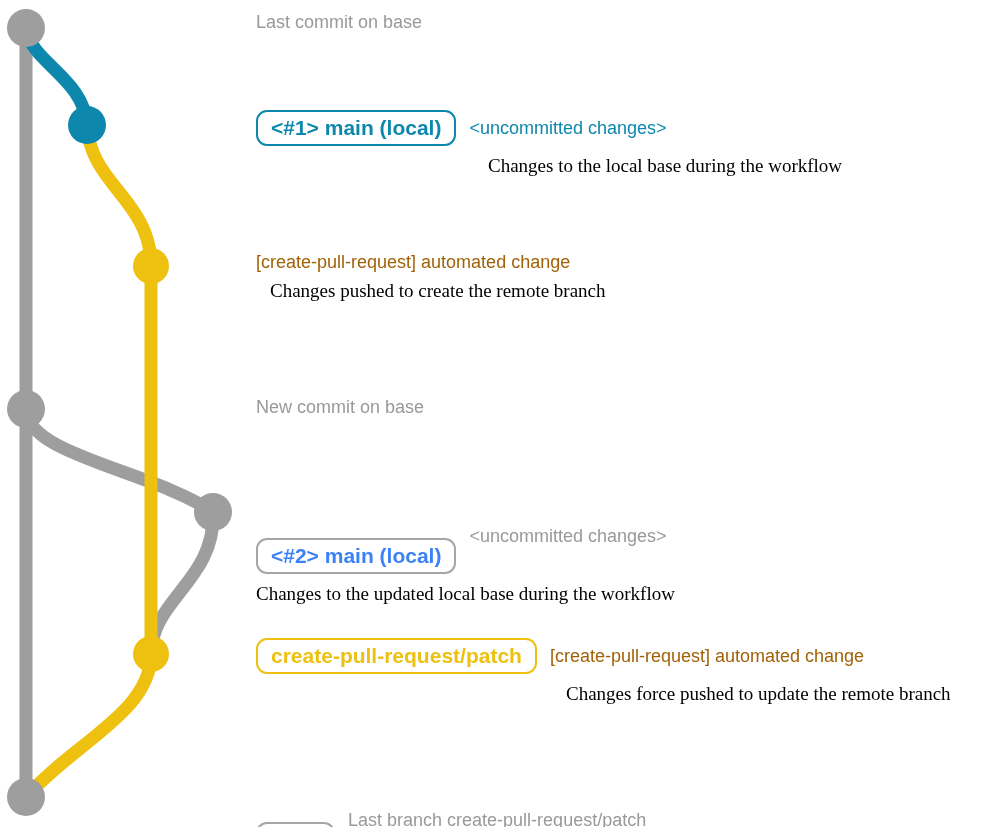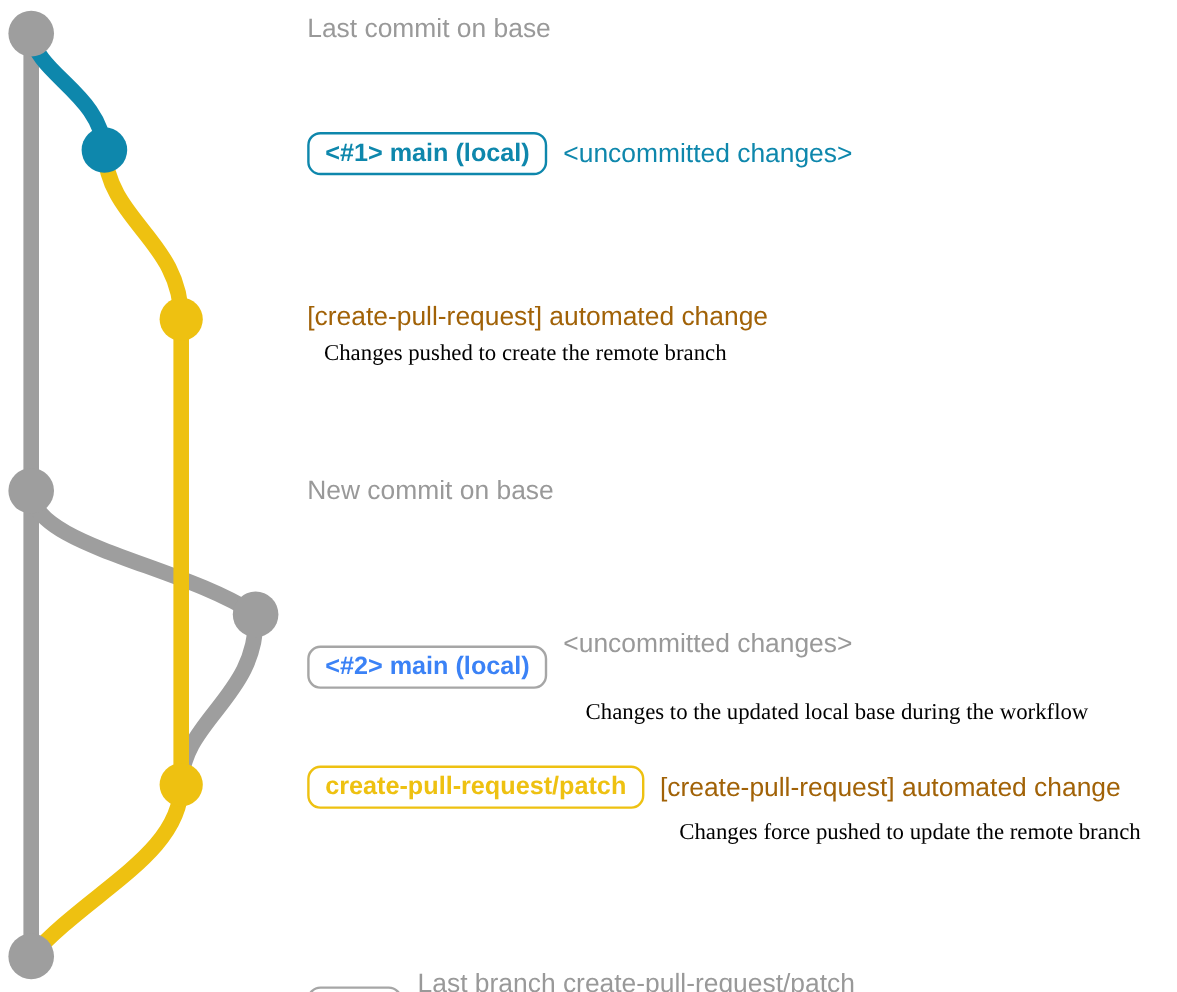--- a/index.html
+++ b/index.html
@@ -48,21 +48,21 @@
     color: #999999;
     white-space: nowrap;
     background: transparent;
     font-family: "Liberation Sans", sans-serif;
     font-weight: bold;
   }
   .pill.blue { border-color: #0e87ac; color: #0e87ac; }
   .pill.yellow { border-color: #eec111; color: #eec111; }
   .pill.gray { border-color: #a6a6a6; color: #3b82f6; margin-top: 40px; }
   .subject {
-    font-size: 22px;
+    font-size: 18px;
     line-height: 1.0;
     white-space: nowrap;
     font-family: "Liberation Sans", sans-serif;
   }
   .subject.blue { color: #0e87ac; }
   .subject.yellow { color: #a16207; }
   .subject.gray { color: #999999; }
   .note {
     font-family: "Liberation Serif", serif;
     font-size: 19px;
@@ -109,20 +109,21 @@
       </div>
     </div>
   </div>
 
   <div class="row" style="left:256px; top:110px;">
     <div class="row-inner">
       <div class="row-top">
         <span class="pill blue">&lt;#1&gt; main (local)</span>
         <span class="subject blue">&lt;uncommitted changes&gt;</span>
       </div>
+      <div class="note" style="margin-left:232px;">Changes to the local base during the workflow</div>
     </div>
   </div>
 
   <div class="row" style="left:256px; top:253px;">
     <div class="row-inner">
       <div class="row-top">
         <span class="subject yellow">[create-pull-request] automated change</span>
       </div>
       <div class="note" style="margin-left:14px;">Changes pushed to create the remote branch</div>
     </div>
@@ -135,21 +136,21 @@
       </div>
     </div>
   </div>
 
   <div class="row" style="left:256px; top:498px;">
     <div class="row-inner">
       <div class="row-top">
         <span class="pill gray">&lt;#2&gt; main (local)</span>
         <span class="subject gray">&lt;uncommitted changes&gt;</span>
       </div>
-      <div class="note" style="margin-left:232px;">Changes to the updated local base during the workflow</div>
+      <div class="note" style="">Changes to the updated local base during the workflow</div>
     </div>
   </div>
 
   <div class="row" style="left:256px; top:638px;justify-content:center;">
     <div class="row-inner">
       <div class="row-top">
         <span class="pill yellow">create-pull-request/patch</span>
         <span class="subject yellow">[create-pull-request] automated change</span>
       </div>
       <div class="note" style="margin-left:310px;">Changes force pushed to update the remote branch</div>

